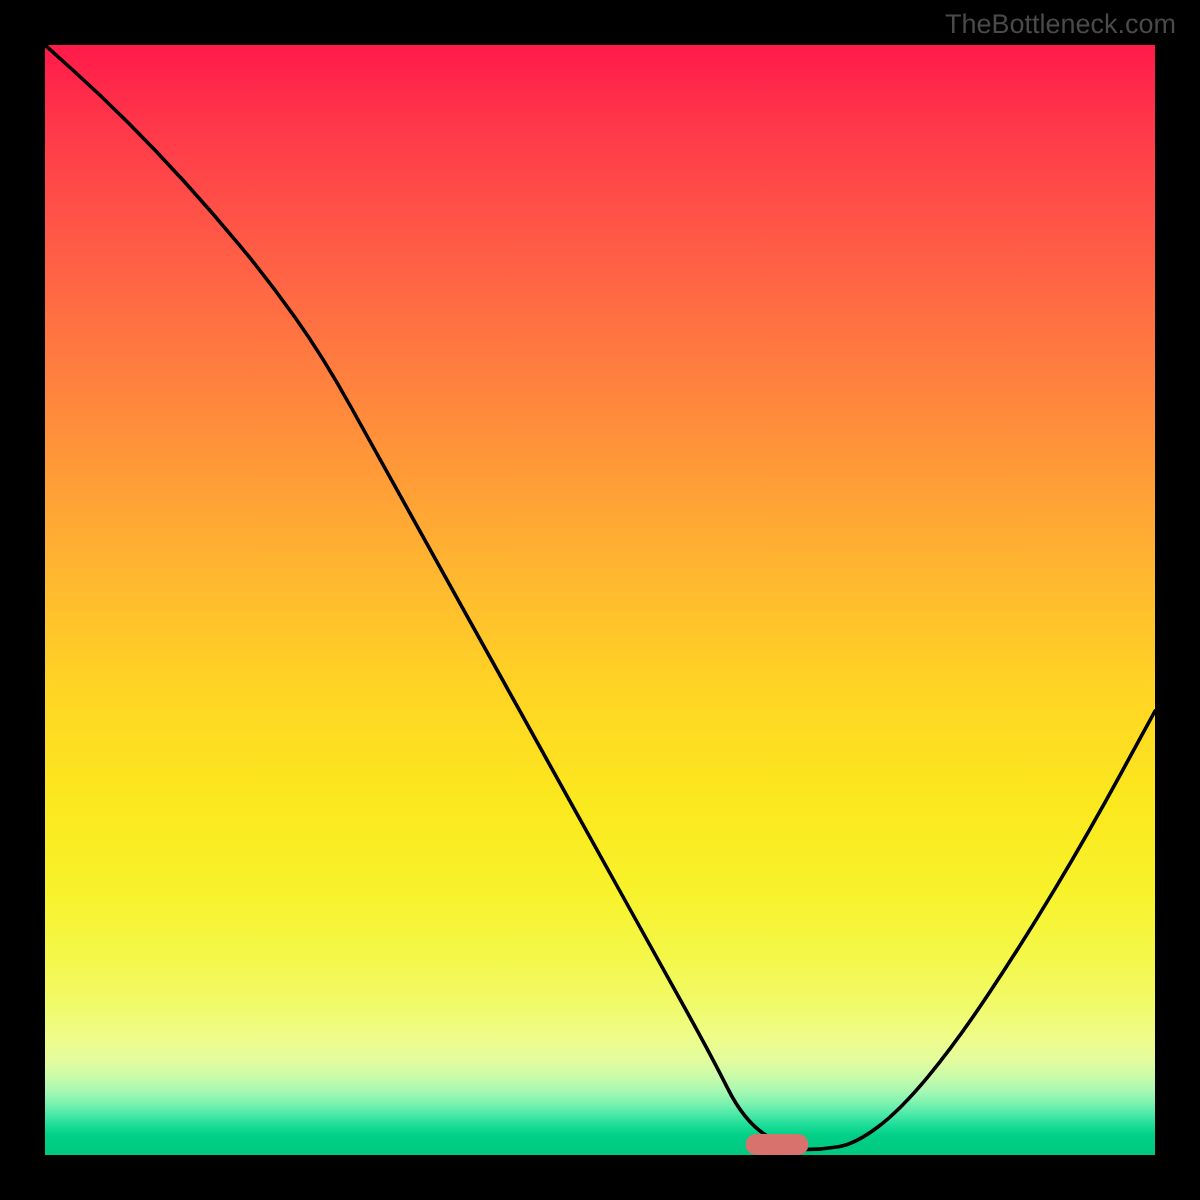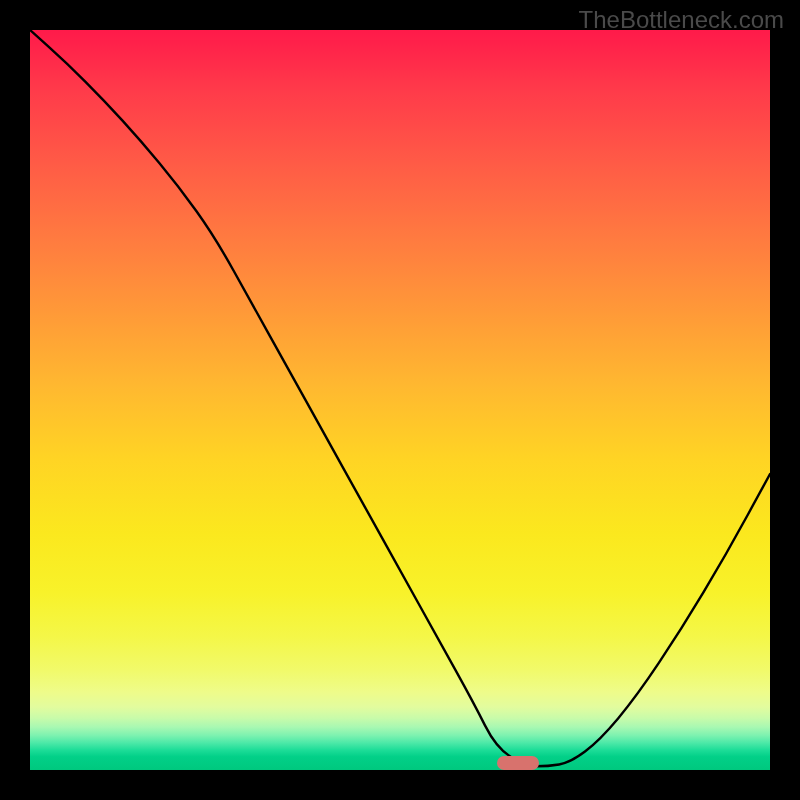--- a/index.html
+++ b/index.html
@@ -9,21 +9,21 @@
     width: 800px;
     height: 800px;
     position: relative;
     font-family: Arial, sans-serif;
   }
   .watermark {
     position: absolute;
     top: 6px;
     right: 16px;
     color: #4a4a4a;
-    font-size: 24px;
+    font-size: 18px;
     font-weight: 500;
     z-index: 10;
   }
   .plot-area {
     position: absolute;
     left: 30px;
     top: 30px;
     width: 740px;
     height: 740px;
     background: linear-gradient(to bottom,

